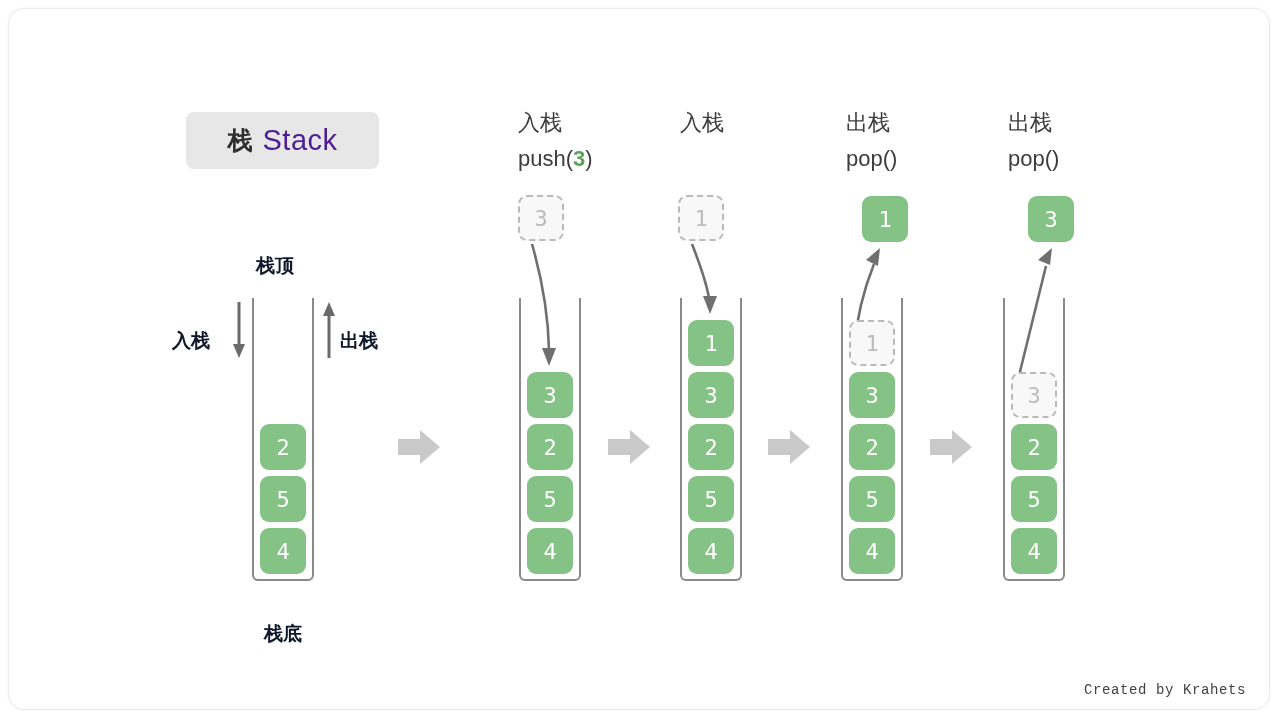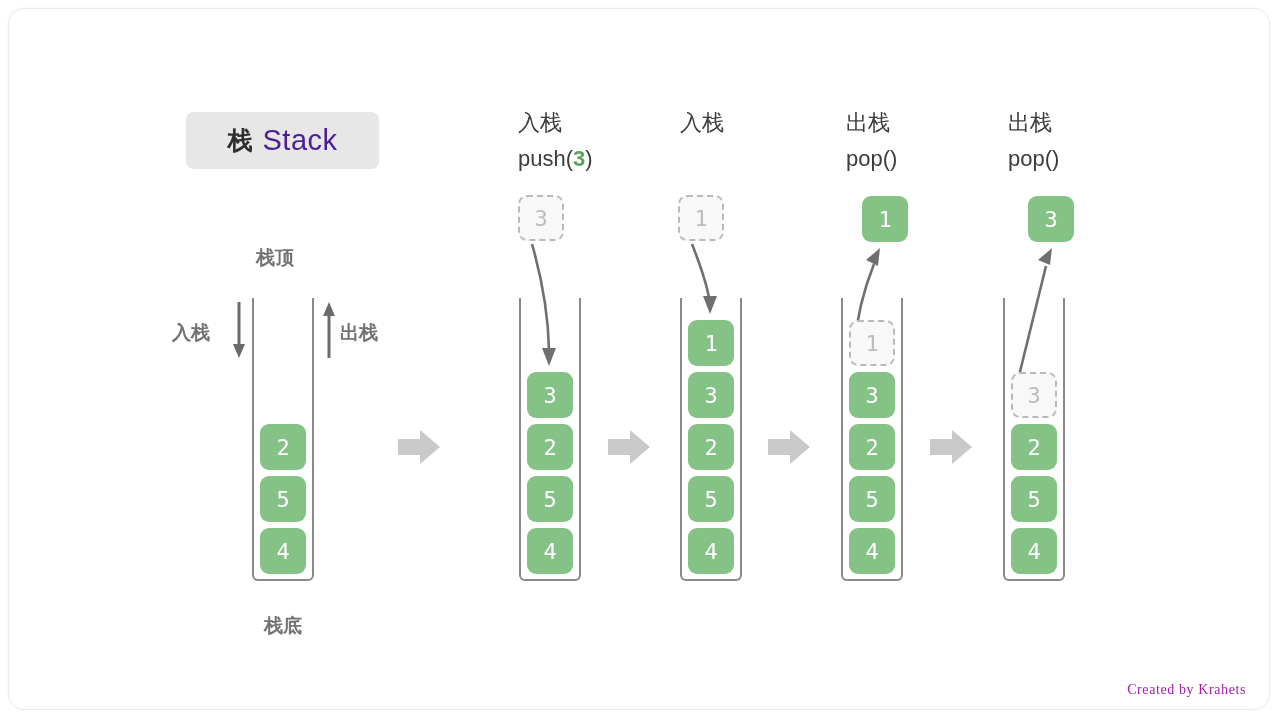--- a/index.html
+++ b/index.html
@@ -59,22 +59,23 @@
     color: #4c1d95;
     letter-spacing: 0.5px;
   }
 
   
   .label-cn-bold {
     position: absolute;
     font-family: Liberation Mono, monospace;
     font-size: 19px;
     font-weight: bold;
-    color: #737373;
+    color: #0f172a;
     white-space: nowrap;
+    margin-top: 8px;
   }
 
   
   .col-head {
     position: absolute;
     width: 200px;
     text-align: left;
     line-height: 36px;
   }
   .col-head .op-cn {
@@ -148,23 +149,23 @@
   .motion {
     position: absolute;
     pointer-events: none;
   }
 
   
   .credit {
     position: absolute;
     right: 34px;
     bottom: 22px;
-    font-family: Liberation Serif, serif;
+    font-family: Liberation Mono, monospace;
     font-size: 14px;
-    color: #a21caf;
+    color: #404040;
     letter-spacing: 0.6px;
   }
 </style>
 </head>
 <body>
 
 <div id="canvas">
   <div class="card-frame"></div>
 
   <div class="title-badge">

